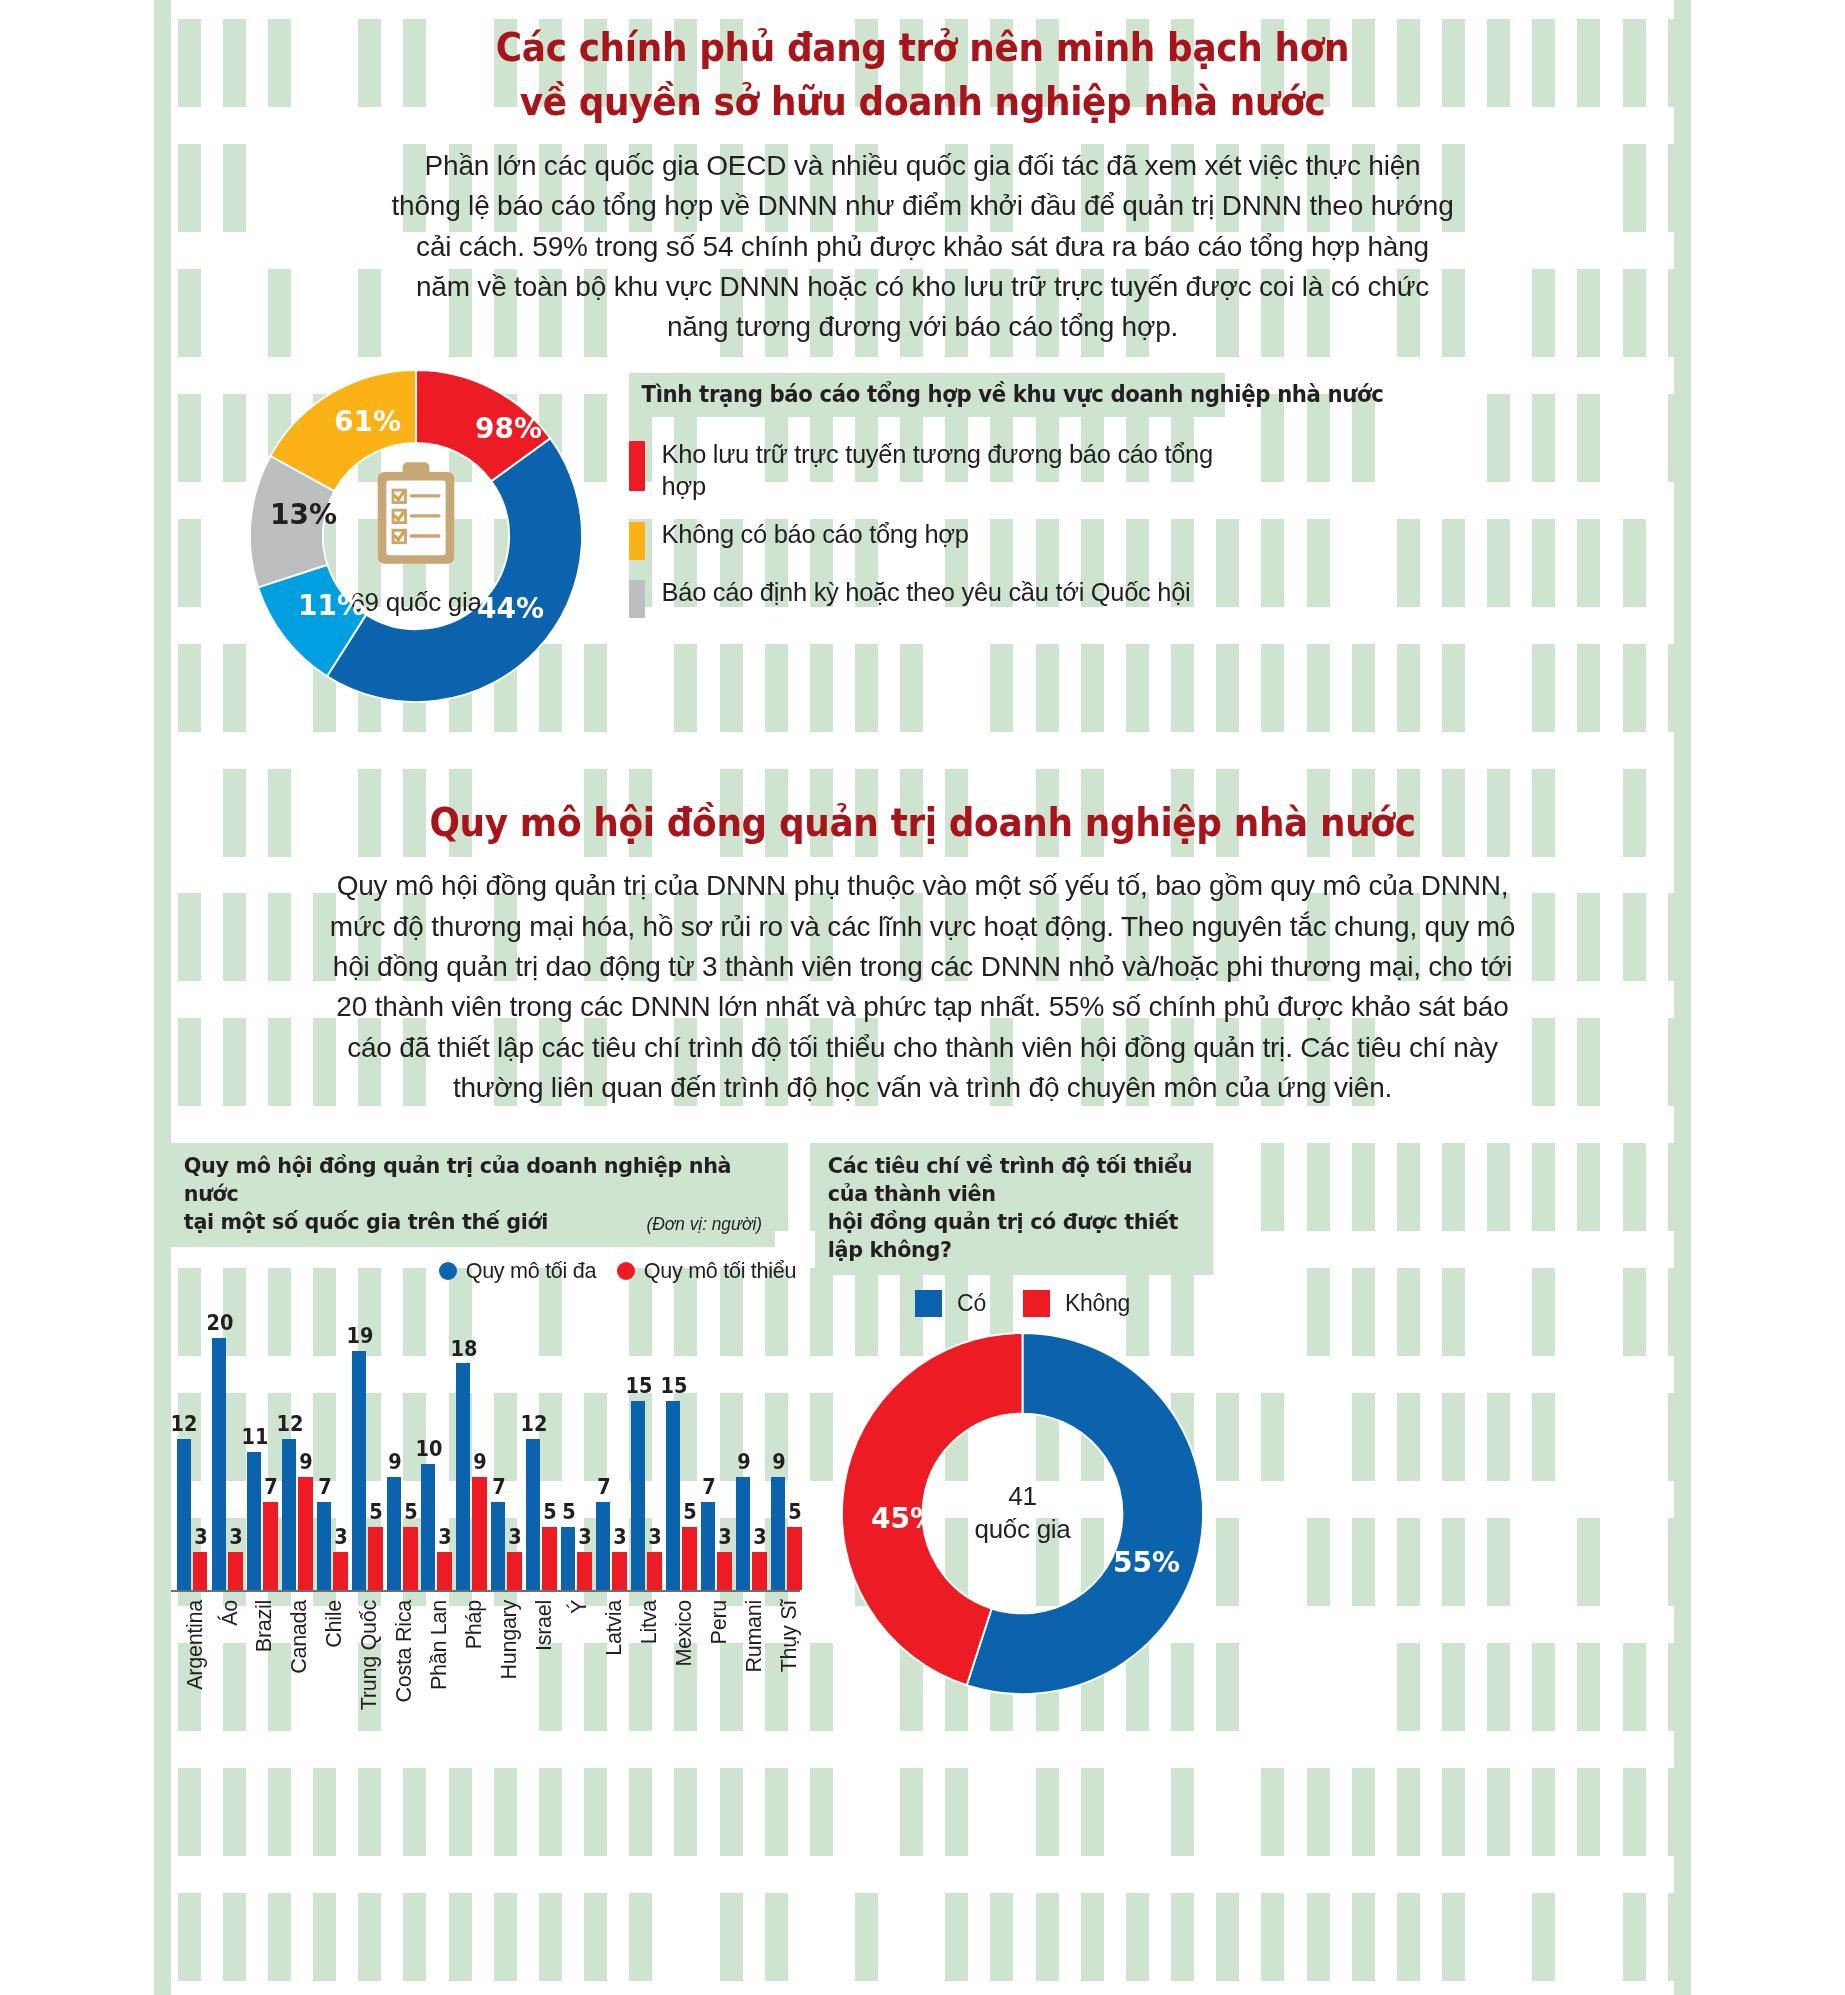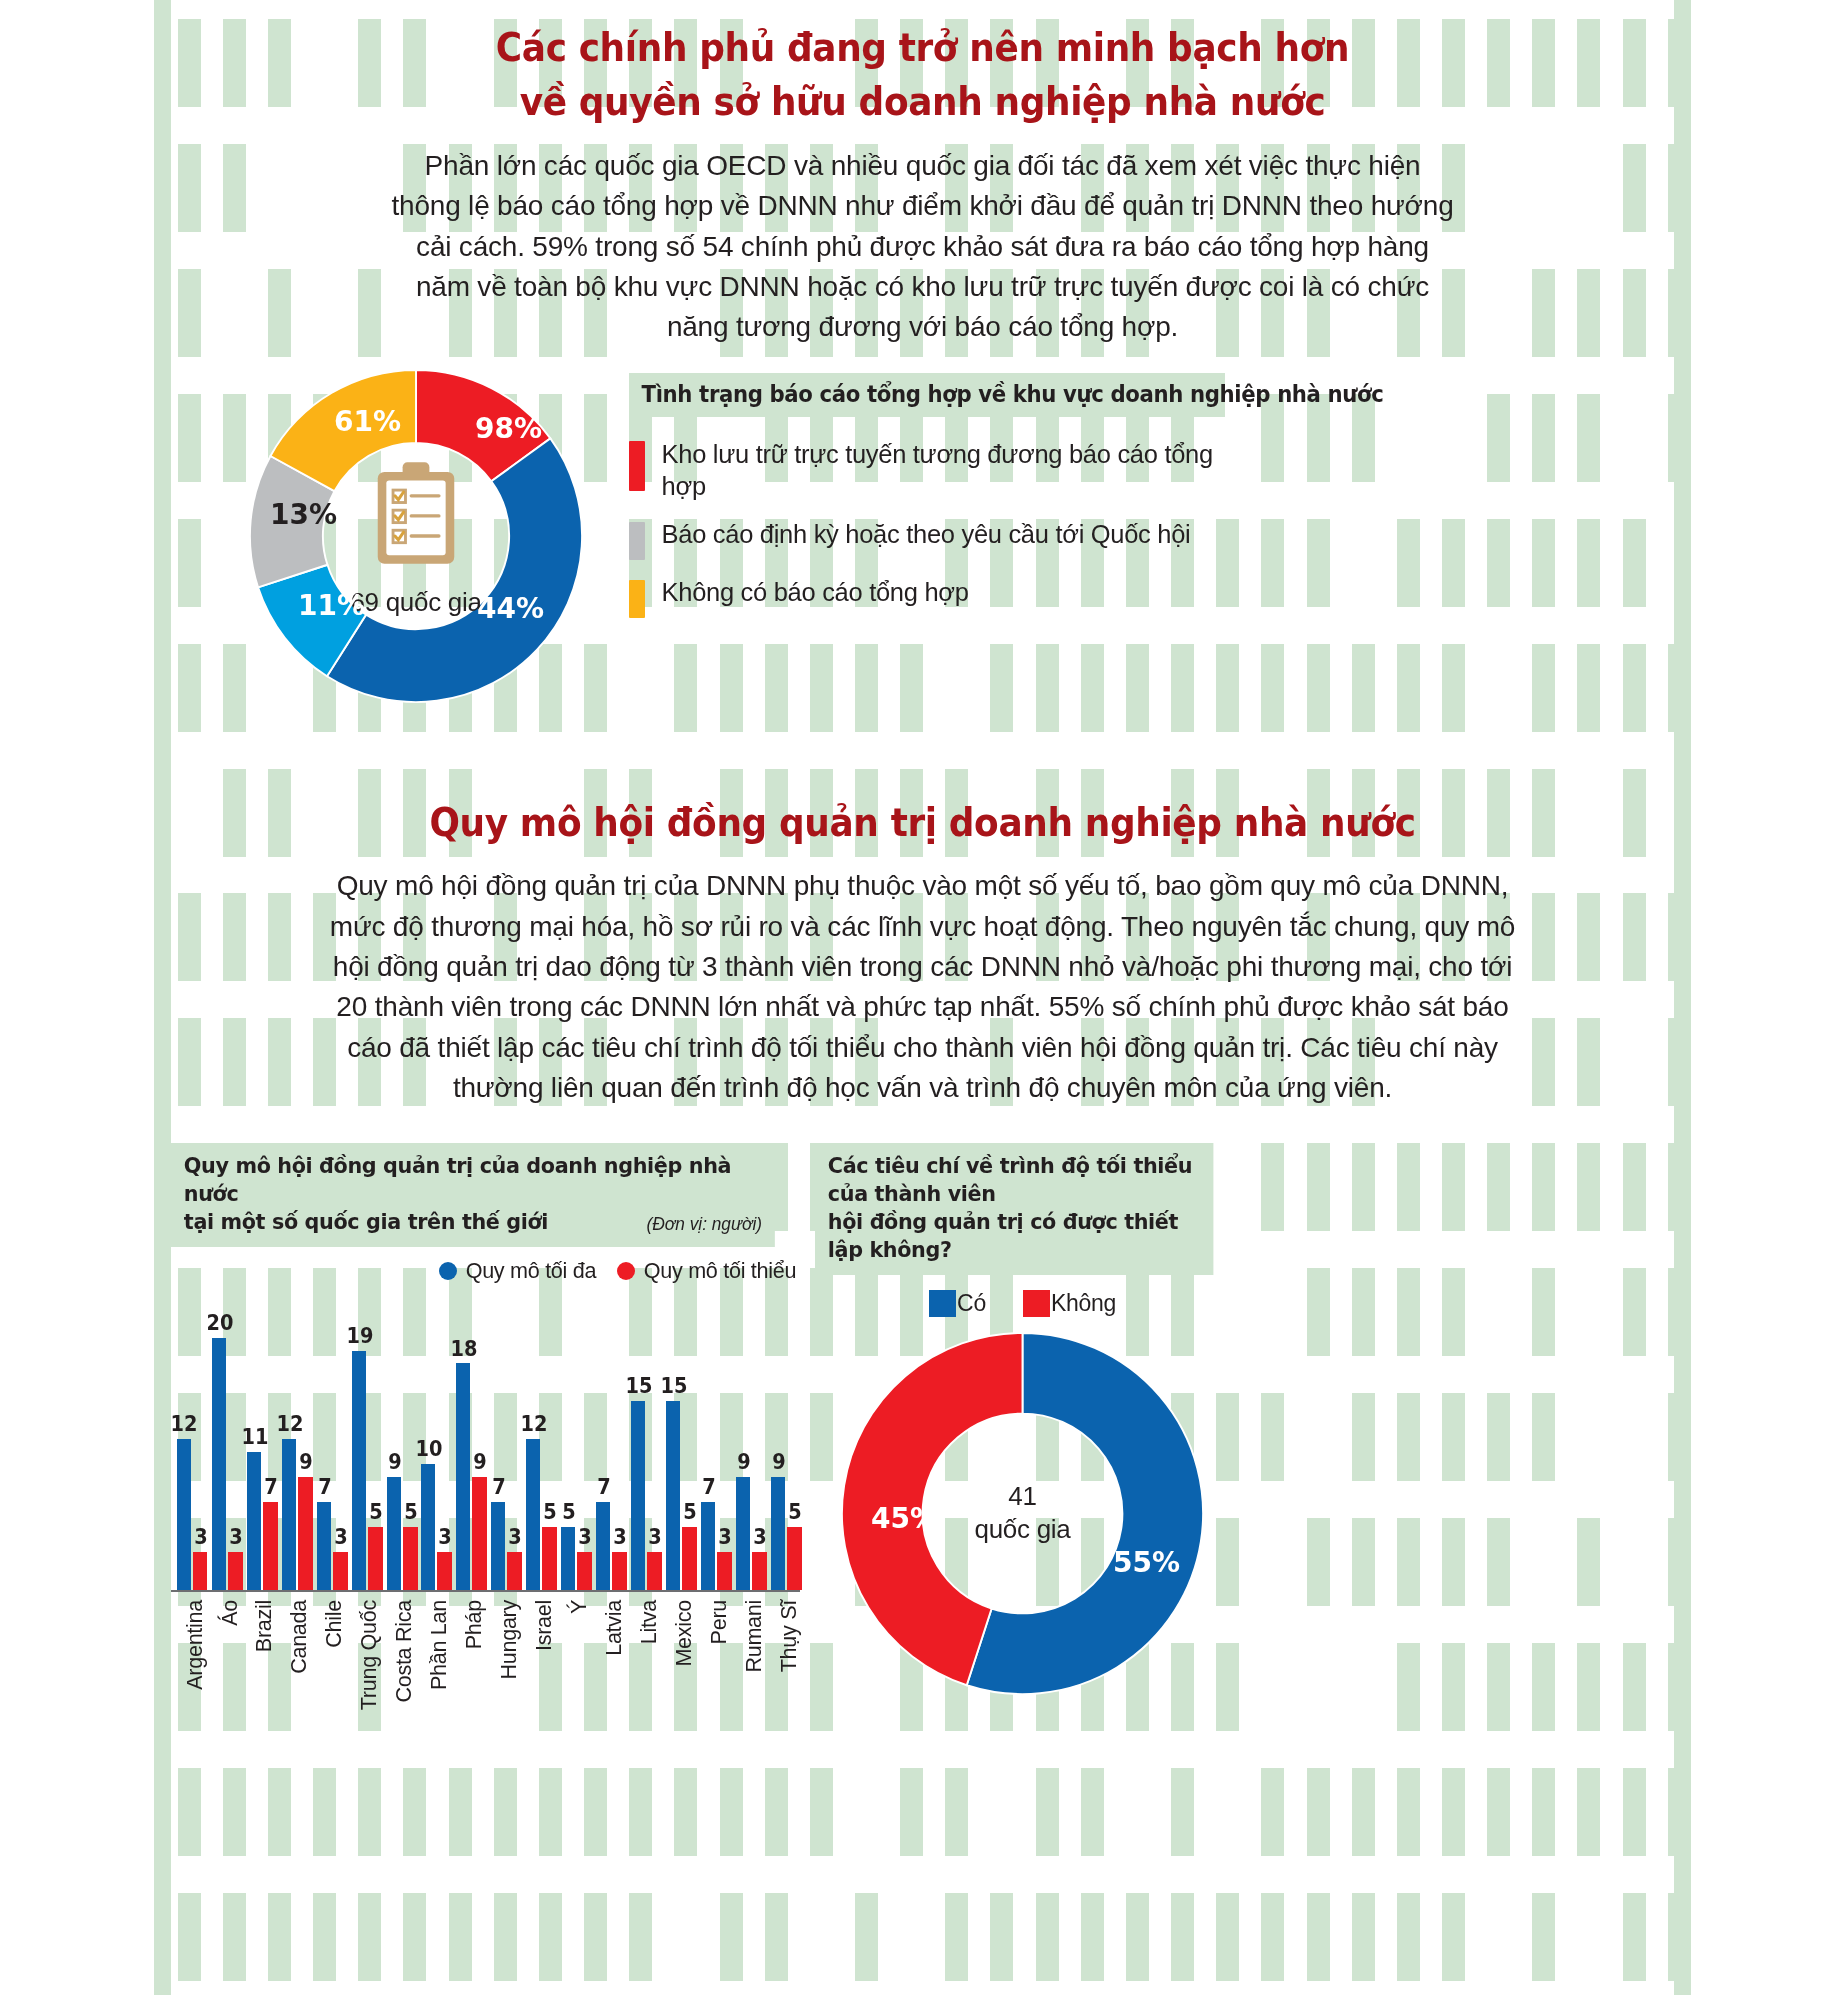--- a/index.html
+++ b/index.html
@@ -237,21 +237,21 @@
   .catlabels { position: relative; height: 144px; }
 
   
   .donut2-legend {
     display: flex;
     justify-content: center;
     gap: 37px;
     margin-top: 15.4px;
   }
   .sq { width: 27px; height: 27px; }
-  .donut2-legend-item { display: flex; align-items: center; gap: 1px; }
+  .donut2-legend-item { display: flex; align-items: center; gap: 15px; }
   .donut2-legend-label { font-size: 23px; color: #231f20; letter-spacing: -0.3px; }
   .donut2-wrap { position: relative; margin-top: 13.4px; display: flex; justify-content: center; }
   .donut2-center {
     position: absolute;
     left: 50%; top: 50%;
     transform: translate(-50%, -50%);
     text-align: center;
     font-size: 26px;
     line-height: 1.26;
     color: #231f20;
@@ -771,26 +771,26 @@
       </div>
 
       <div class="legend1">
         <div class="legend1-banner">Tình trạng báo cáo tổng hợp về khu vực doanh nghiệp nhà nước</div>
         <div class="legend1-items" id="legend1-items">
             <div class="legend1-item">
               <span class="legend1-swatch" style="background: rgb(237, 28, 36); height: 50px;"></span>
               <span class="legend1-text">Kho lưu trữ trực tuyến tương đương báo cáo tổng hợp</span>
             </div>
             <div class="legend1-item">
+              <span class="legend1-swatch" style="background: rgb(251, 178, 22); height: 38px;"></span>
+              <span class="legend1-text">Không có báo cáo tổng hợp</span>
+            </div>
+            <div class="legend1-item">
               <span class="legend1-swatch" style="background: rgb(188, 190, 192); height: 38px;"></span>
               <span class="legend1-text">Báo cáo định kỳ hoặc theo yêu cầu tới Quốc hội</span>
-            </div>
-            <div class="legend1-item">
-              <span class="legend1-swatch" style="background: rgb(251, 178, 22); height: 38px;"></span>
-              <span class="legend1-text">Không có báo cáo tổng hợp</span>
             </div>
           </div>
       </div>
     </div>
 
     <div class="title-2">Quy mô hội đồng quản trị doanh nghiệp nhà nước</div>
     <p class="para-2">Quy mô hội đồng quản trị của DNNN phụ thuộc vào một số yếu tố, bao gồm quy mô của DNNN, mức độ thương mại hóa, hồ sơ rủi ro và các lĩnh vực hoạt động. Theo nguyên tắc chung, quy mô hội đồng quản trị dao động từ 3 thành viên trong các DNNN nhỏ và/hoặc phi thương mại, cho tới 20 thành viên trong các DNNN lớn nhất và phức tạp nhất. 55% số chính phủ được khảo sát báo cáo đã thiết lập các tiêu chí trình độ tối thiểu cho thành viên hội đồng quản trị. Các tiêu chí này thường liên quan đến trình độ học vấn và trình độ chuyên môn của ứng viên.</p>
 
     <div class="bottom">
 

